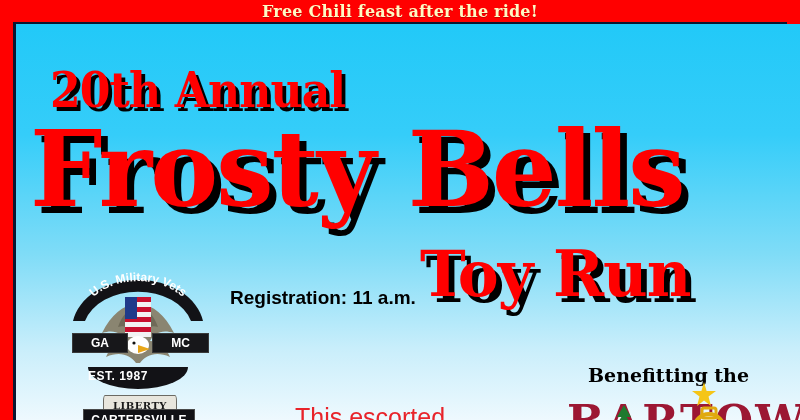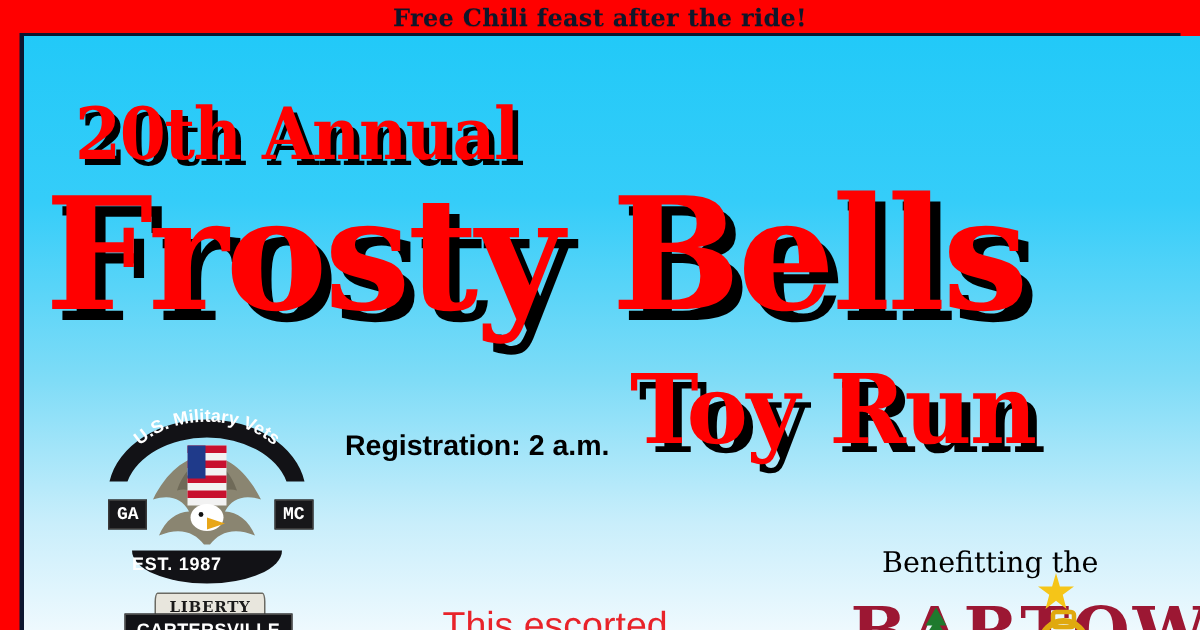--- a/index.html
+++ b/index.html
@@ -14,21 +14,21 @@
     overflow:hidden;
   }
   
   .top-banner{
     position:absolute;left:0;top:0;width:800px;height:22px;
     background:#ff0000;
     display:flex;align-items:center;justify-content:center;
     z-index:30;
   }
   .top-banner-text{
-    color:#0f172a;
+    color:#fef9c3;
     font-family:"DejaVu Serif",serif;
     font-weight:bold;
     font-size:16px;
     letter-spacing:0.2px;
     white-space:nowrap;
     text-shadow:0 1px 0 #c00;
   }
   
   .inner-frame{
     position:absolute;left:13px;top:22px;width:774px;height:398px;
@@ -100,21 +100,21 @@
     font-weight:normal;
     font-size:25px;
     line-height:30px;
     white-space:nowrap;
   }
   
   .benefitting{
     position:absolute;left:572px;top:340px;
     color:#000000;
     font-family:"DejaVu Serif",serif;
-    font-weight:normal;
+    font-weight:bold;
     font-size:19px;
     white-space:nowrap;
   }
   
   .bartow{
     position:absolute;left:551px;top:372px;
     width:220px;height:48px;
   }
   .bartow-text{
     position:absolute;left:0;top:4px;
@@ -142,25 +142,25 @@
   .patch-arc{
     position:absolute;left:8px;top:0px;width:134px;height:56px;
   }
   .patch-eagle{
     position:absolute;left:33px;top:22px;width:84px;height:86px;
   }
   .patch-ga,.patch-mc{
     position:absolute;top:66px;
     background:#17171a;
     color:#ffffff;
-    font-family:Liberation Mono, monospace;
+    font-family:Liberation Sans, sans-serif;
     font-weight:bold;
     font-size:12px;
     line-height:16px;
-    padding:1px 5px;
+    padding:1px 18px;
     border:1px solid #3a3a3a;
   }
   .patch-ga{left:9px;}
   .patch-mc{right:4px;}
   .patch-liberty{
     position:absolute;left:40px;top:96px;width:72px;height:18px;
     background:#e8e6dd;
     border:1px solid #6b6a63;
     border-radius:2px/6px;
     display:flex;align-items:center;justify-content:center;margin-top:32px;
@@ -213,21 +213,21 @@
 
   <div class="inner-frame"></div>
 
   <div class="field">
 
     <div class="h-annual">20th Annual</div>
     <div class="h-main">Frosty Bells</div>
     <div class="h-sub">Toy Run</div>
 
     <div class="times">
-      <div>Registration:  2 a.m.</div>
+      <div>Registration:  11 a.m.</div>
     </div>
 
     <div class="escorted">
       <div>This escorted</div>
 
     </div>
 
     <div class="benefitting">Benefitting the</div>
 
     <div class="bartow">

